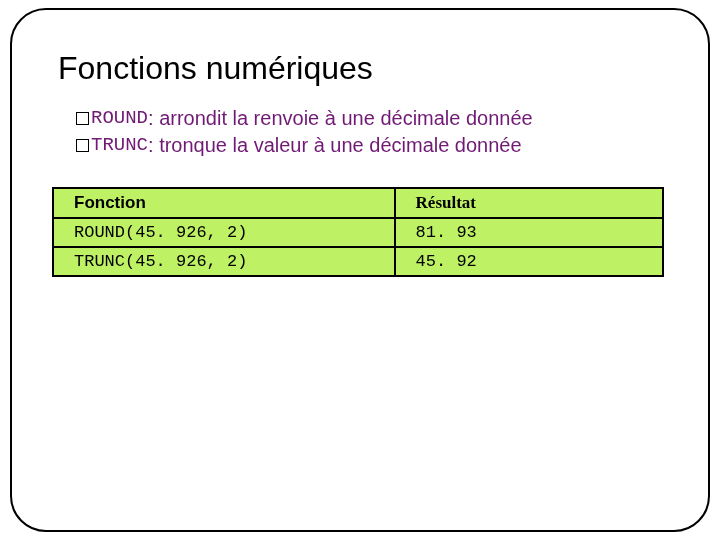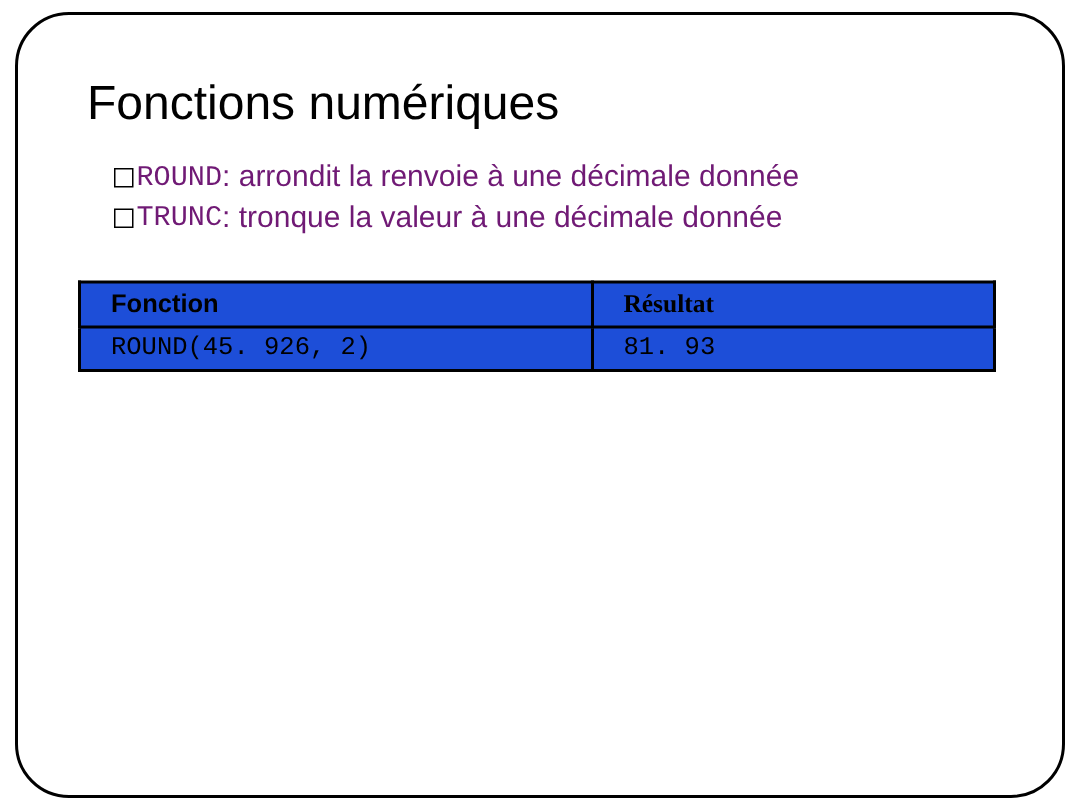--- a/index.html
+++ b/index.html
@@ -54,21 +54,21 @@
   .tbl {
     border-collapse: collapse;
     width: 612px;
     margin-left: 0;
   }
   .tbl th, .tbl td {
     border: 2px solid #000;
     text-align: left;
     padding: 4px 8px 4px 20px;
     font-size: 17px;
-    background: #1d4ed8;
+    background: #bef264;
     font-family: "Courier New", Courier, monospace;
   }
   .tbl th {
     font-weight: bold;
     font-family: Arial, Helvetica, sans-serif;
     font-size: 17px;
   }
   .tbl .col-func { width: 56%; }
   .tbl .col-res { width: 44%; font-family: Liberation Serif, serif; }
 </style>
@@ -96,15 +96,19 @@
       <tr>
         <th class="col-func">Fonction</th>
         <th class="col-res">Résultat</th>
       </tr>
     </thead>
     <tbody>
       <tr>
         <td>ROUND(45. 926, 2)</td>
         <td>81. 93</td>
       </tr>
+      <tr>
+        <td>TRUNC(45. 926, 2)</td>
+        <td>45. 92</td>
+      </tr>
     </tbody>
   </table>
 </div>
 
 </body></html>

